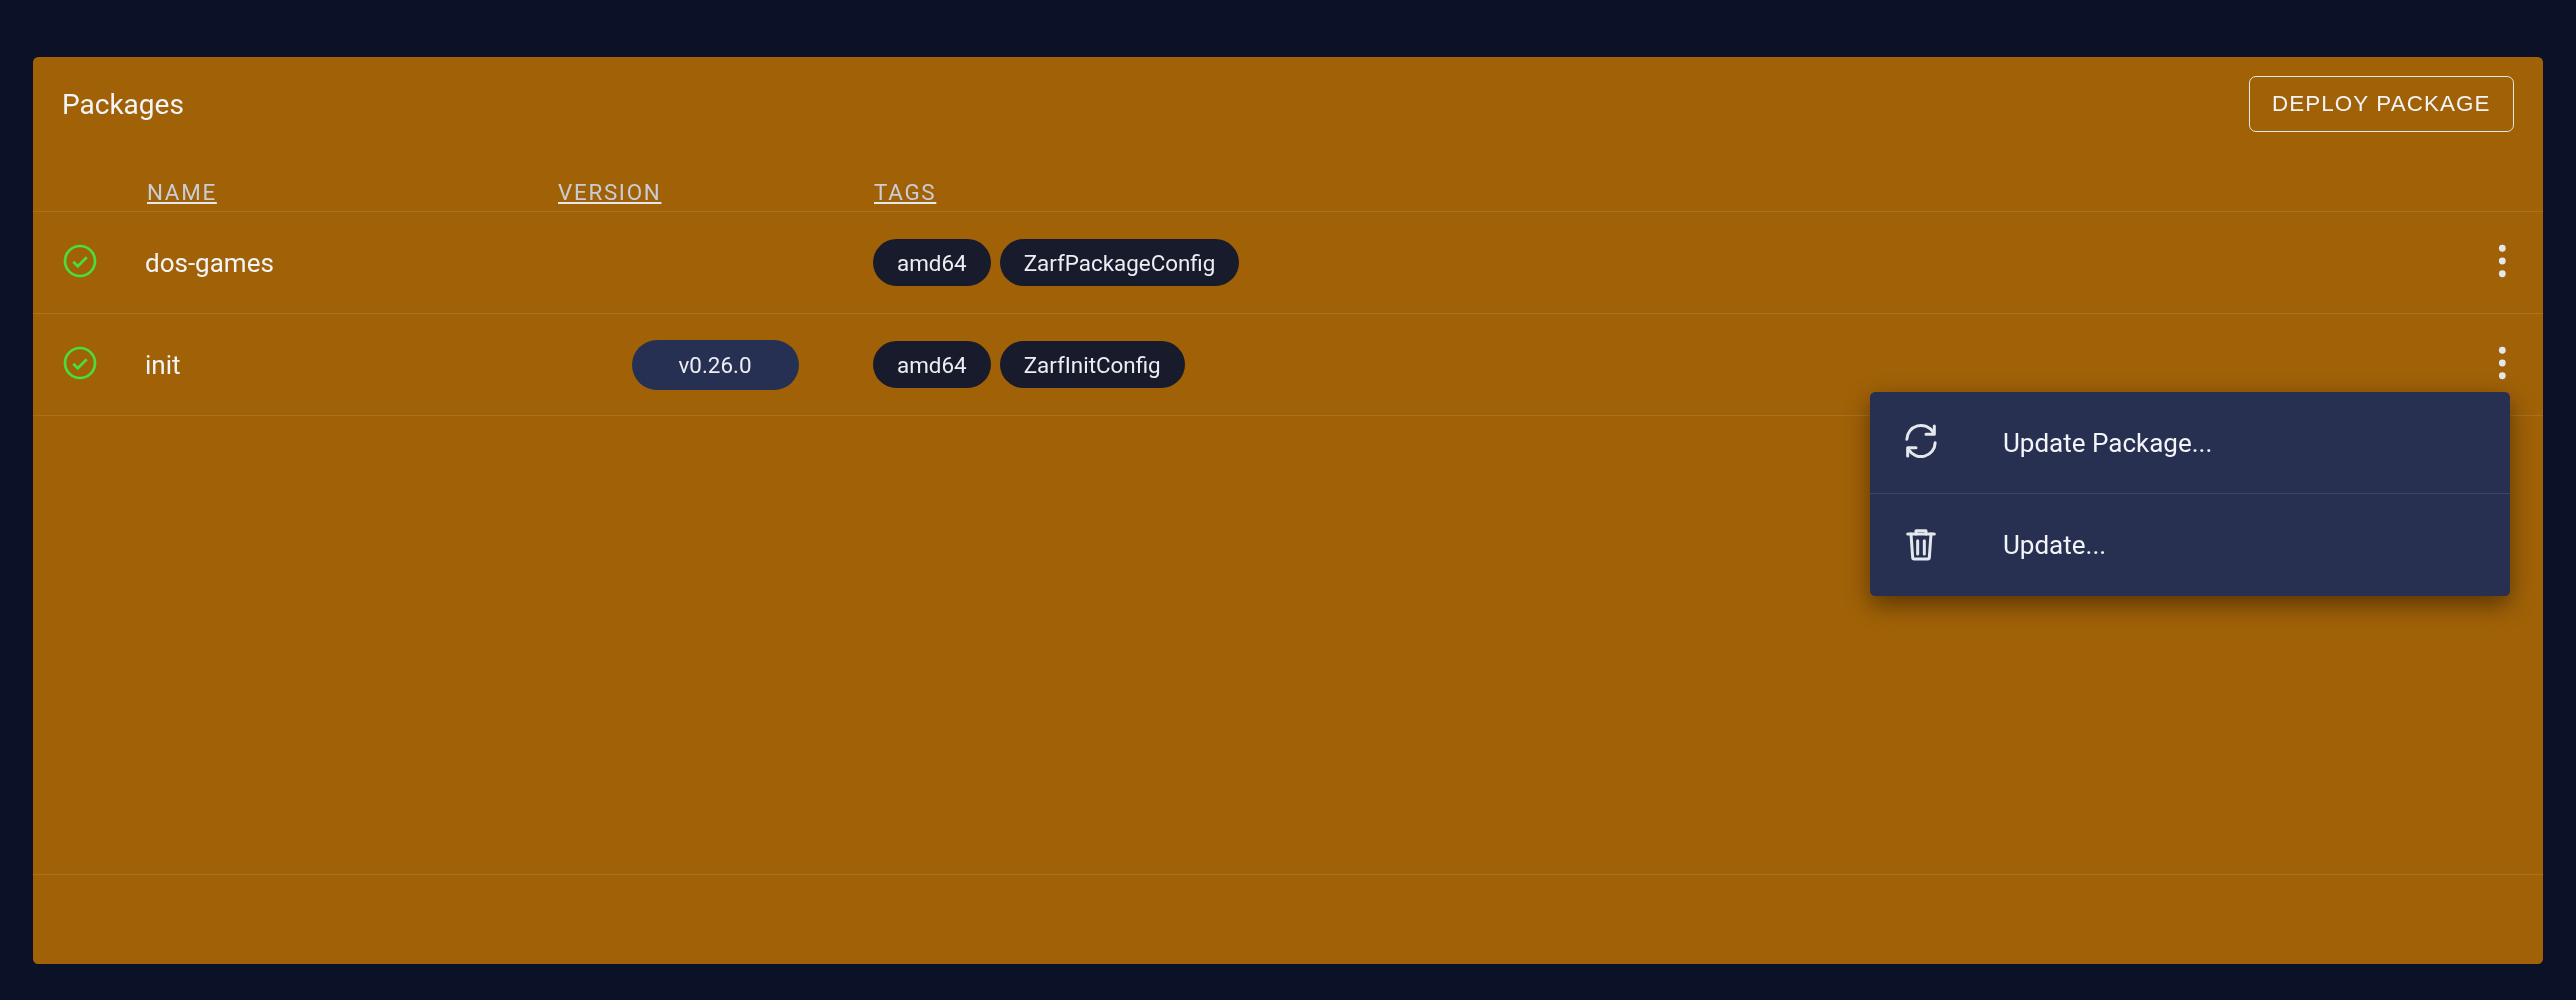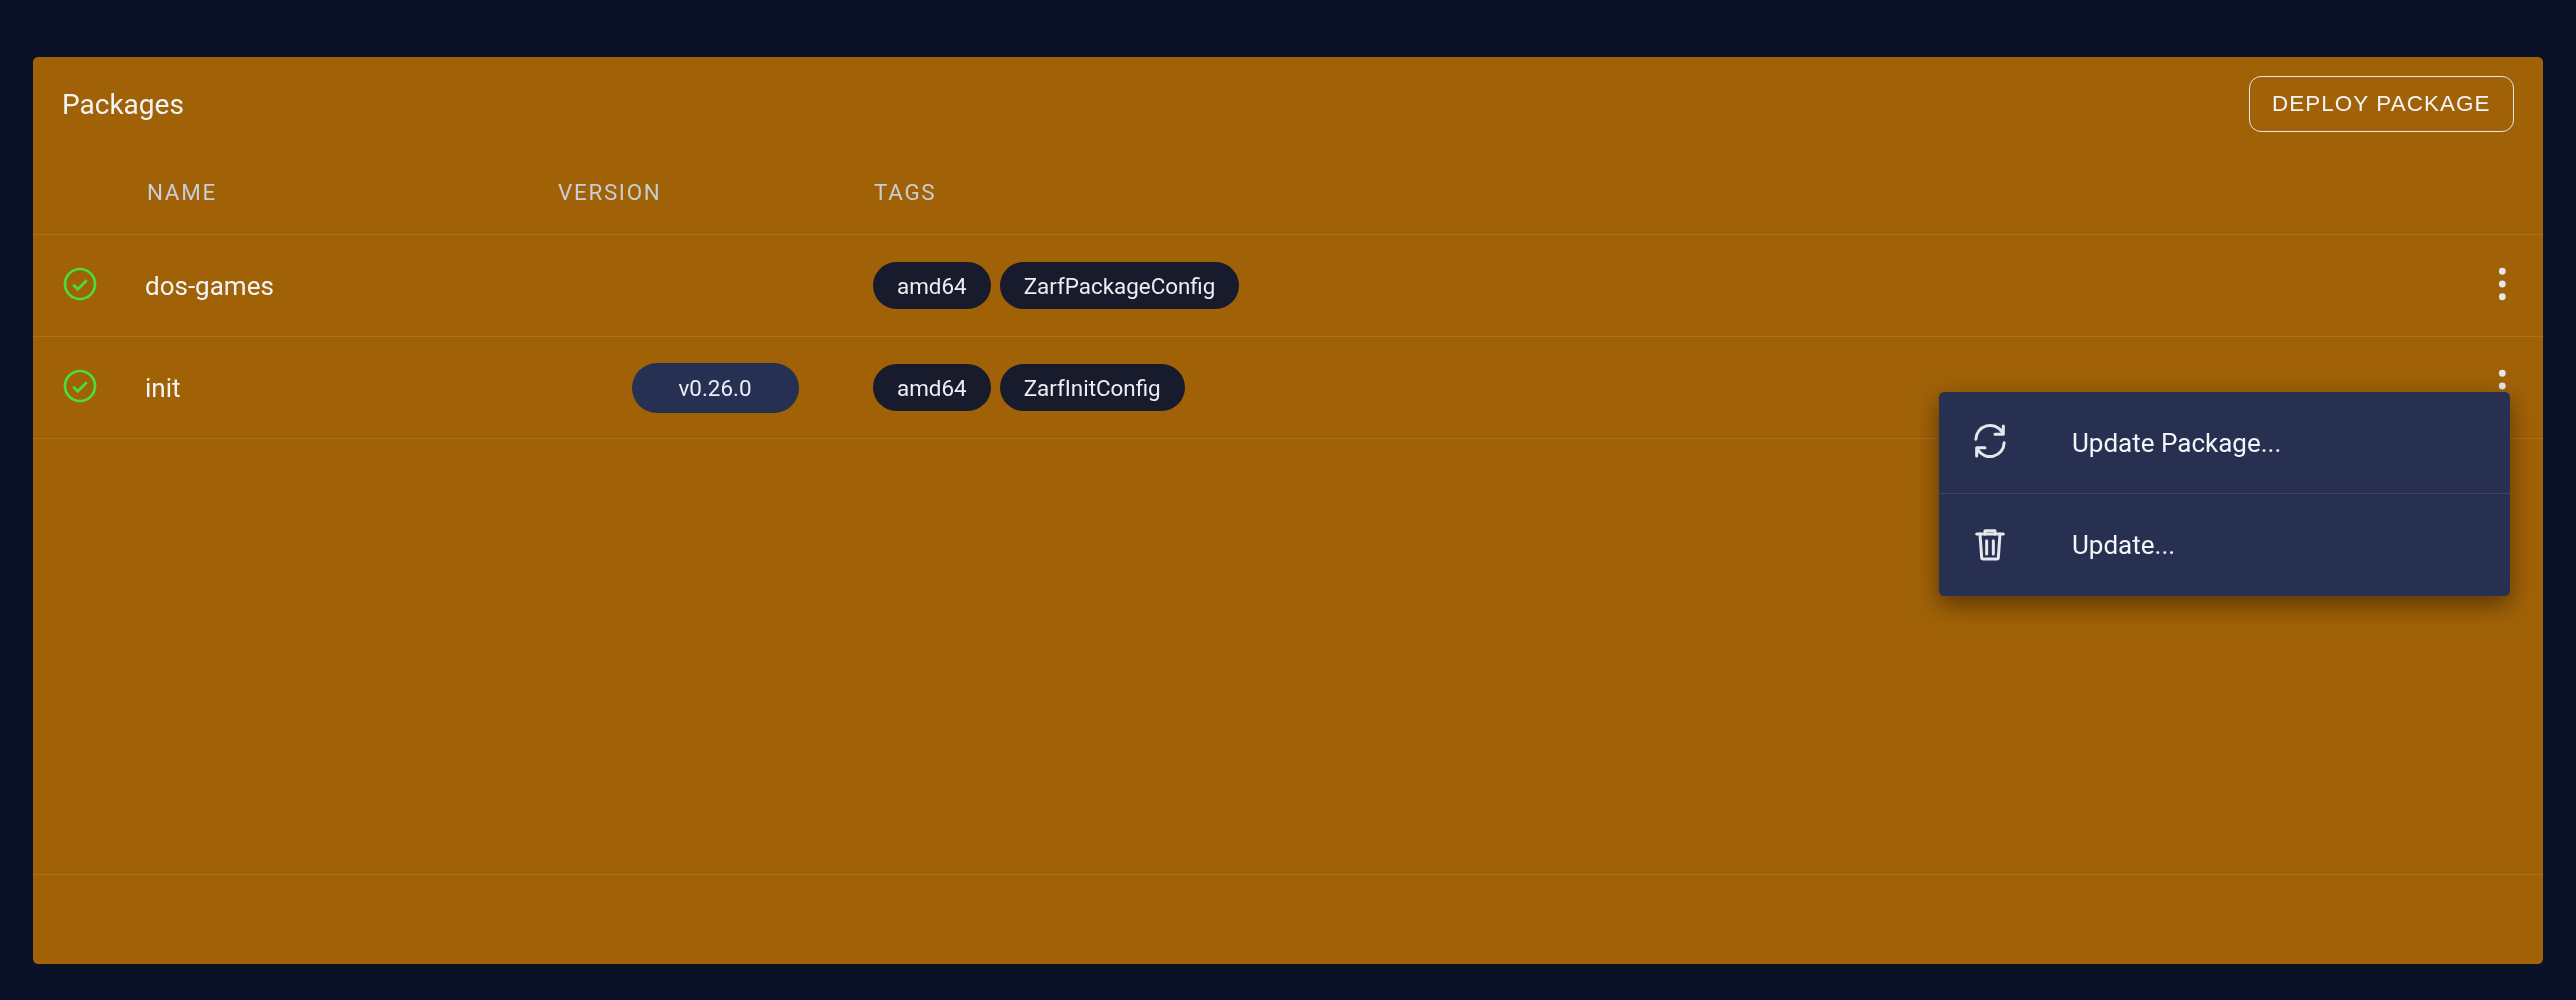--- a/index.html
+++ b/index.html
@@ -31,29 +31,30 @@
   font-weight: 400;
   color: #f2f4f7;
 }
 .deploy-btn {
   border: 1.4px solid #e4e7ec;
   background: transparent;
   color: #f2f4f7;
   font-size: 22.4px;
   letter-spacing: 1.1px;
   padding: 14px 22.4px;
-  border-radius: 12px;
+  border-radius: 7px;
   cursor: pointer;
   font-weight: 500;
 }
 .table-header {
   display: flex;
   align-items: flex-start;
-  padding: 28px 0 29px 0;
+  padding: 28px 0 6px 0;
   border-bottom: 1.2px solid rgba(255,255,255,0.10);
+  text-decoration: underline;
 }
 .table-header .hcell {
   font-size: 22.4px;
   letter-spacing: 1.7px;
   color: #c9cdd6;
   font-weight: 400;
 }
 .col-status { width: 59px; flex: 0 0 59px; padding-left: 29px; }
 .col-name { width: 466px; flex: 0 0 466px; }
 .col-version { width: 316px; flex: 0 0 316px; }
@@ -123,21 +124,21 @@
 .footer-bar {
   margin-top: auto;
   height: 90px;
   border-top: 1.2px solid rgba(255,255,255,0.10);
 }
 
 .ctx-menu {
   position: absolute;
   top: 335px;
   right: 33px;
-  width: 571px;
+  width: 640px;
   background: #273051;
   border-radius: 5.2px;
   box-shadow: 0 8.6px 24px rgba(0,0,0,0.45);
   overflow: hidden;
 }
 .ctx-item {
   display: flex;
   align-items: center;
   height: 102px;
   padding-left: 31px;

